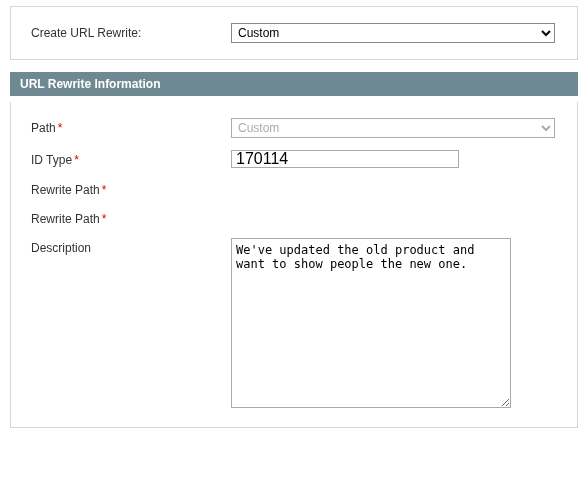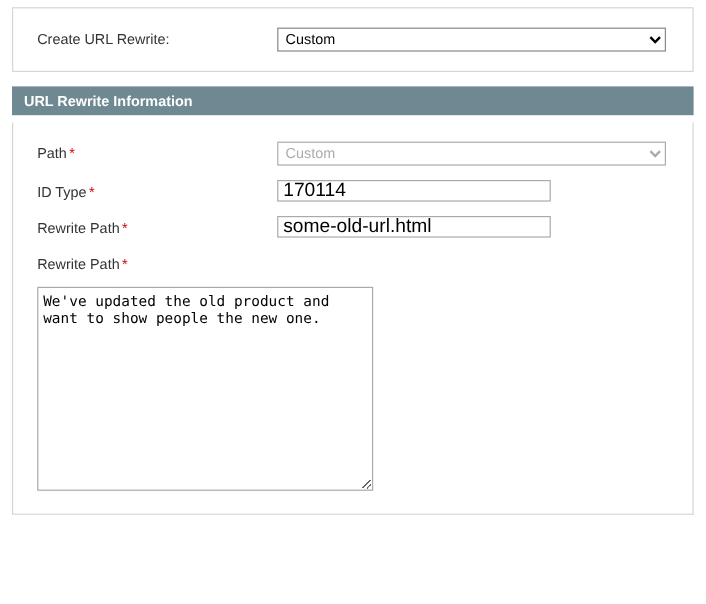--- a/index.html
+++ b/index.html
@@ -115,32 +115,32 @@
       </div>
       <div class="fld">
         <input type="text" class="text" value="170114" style="">
       </div>
     </div>
 
     <div class="row">
       <div class="lbl">
         <span>Rewrite Path</span><span class="req">*</span>
       </div>
-      <div class="fld">
-        <input type="text" class="text" value="some-old-url.html" style="">
-      </div>
     </div>
 
     <div class="row">
       <div class="lbl">
         <span>Rewrite Path</span><span class="req">*</span>
       </div>
     </div>
 
 
     <div class="row">
+      <div class="lbl">
+        <span>Description</span>
+      </div>
       <div class="fld">
         <textarea class="text" style="">We've updated the old product and want to show people the new one.</textarea>
       </div>
     </div>
 
   </div>
 </div>
 
 </body></html>

